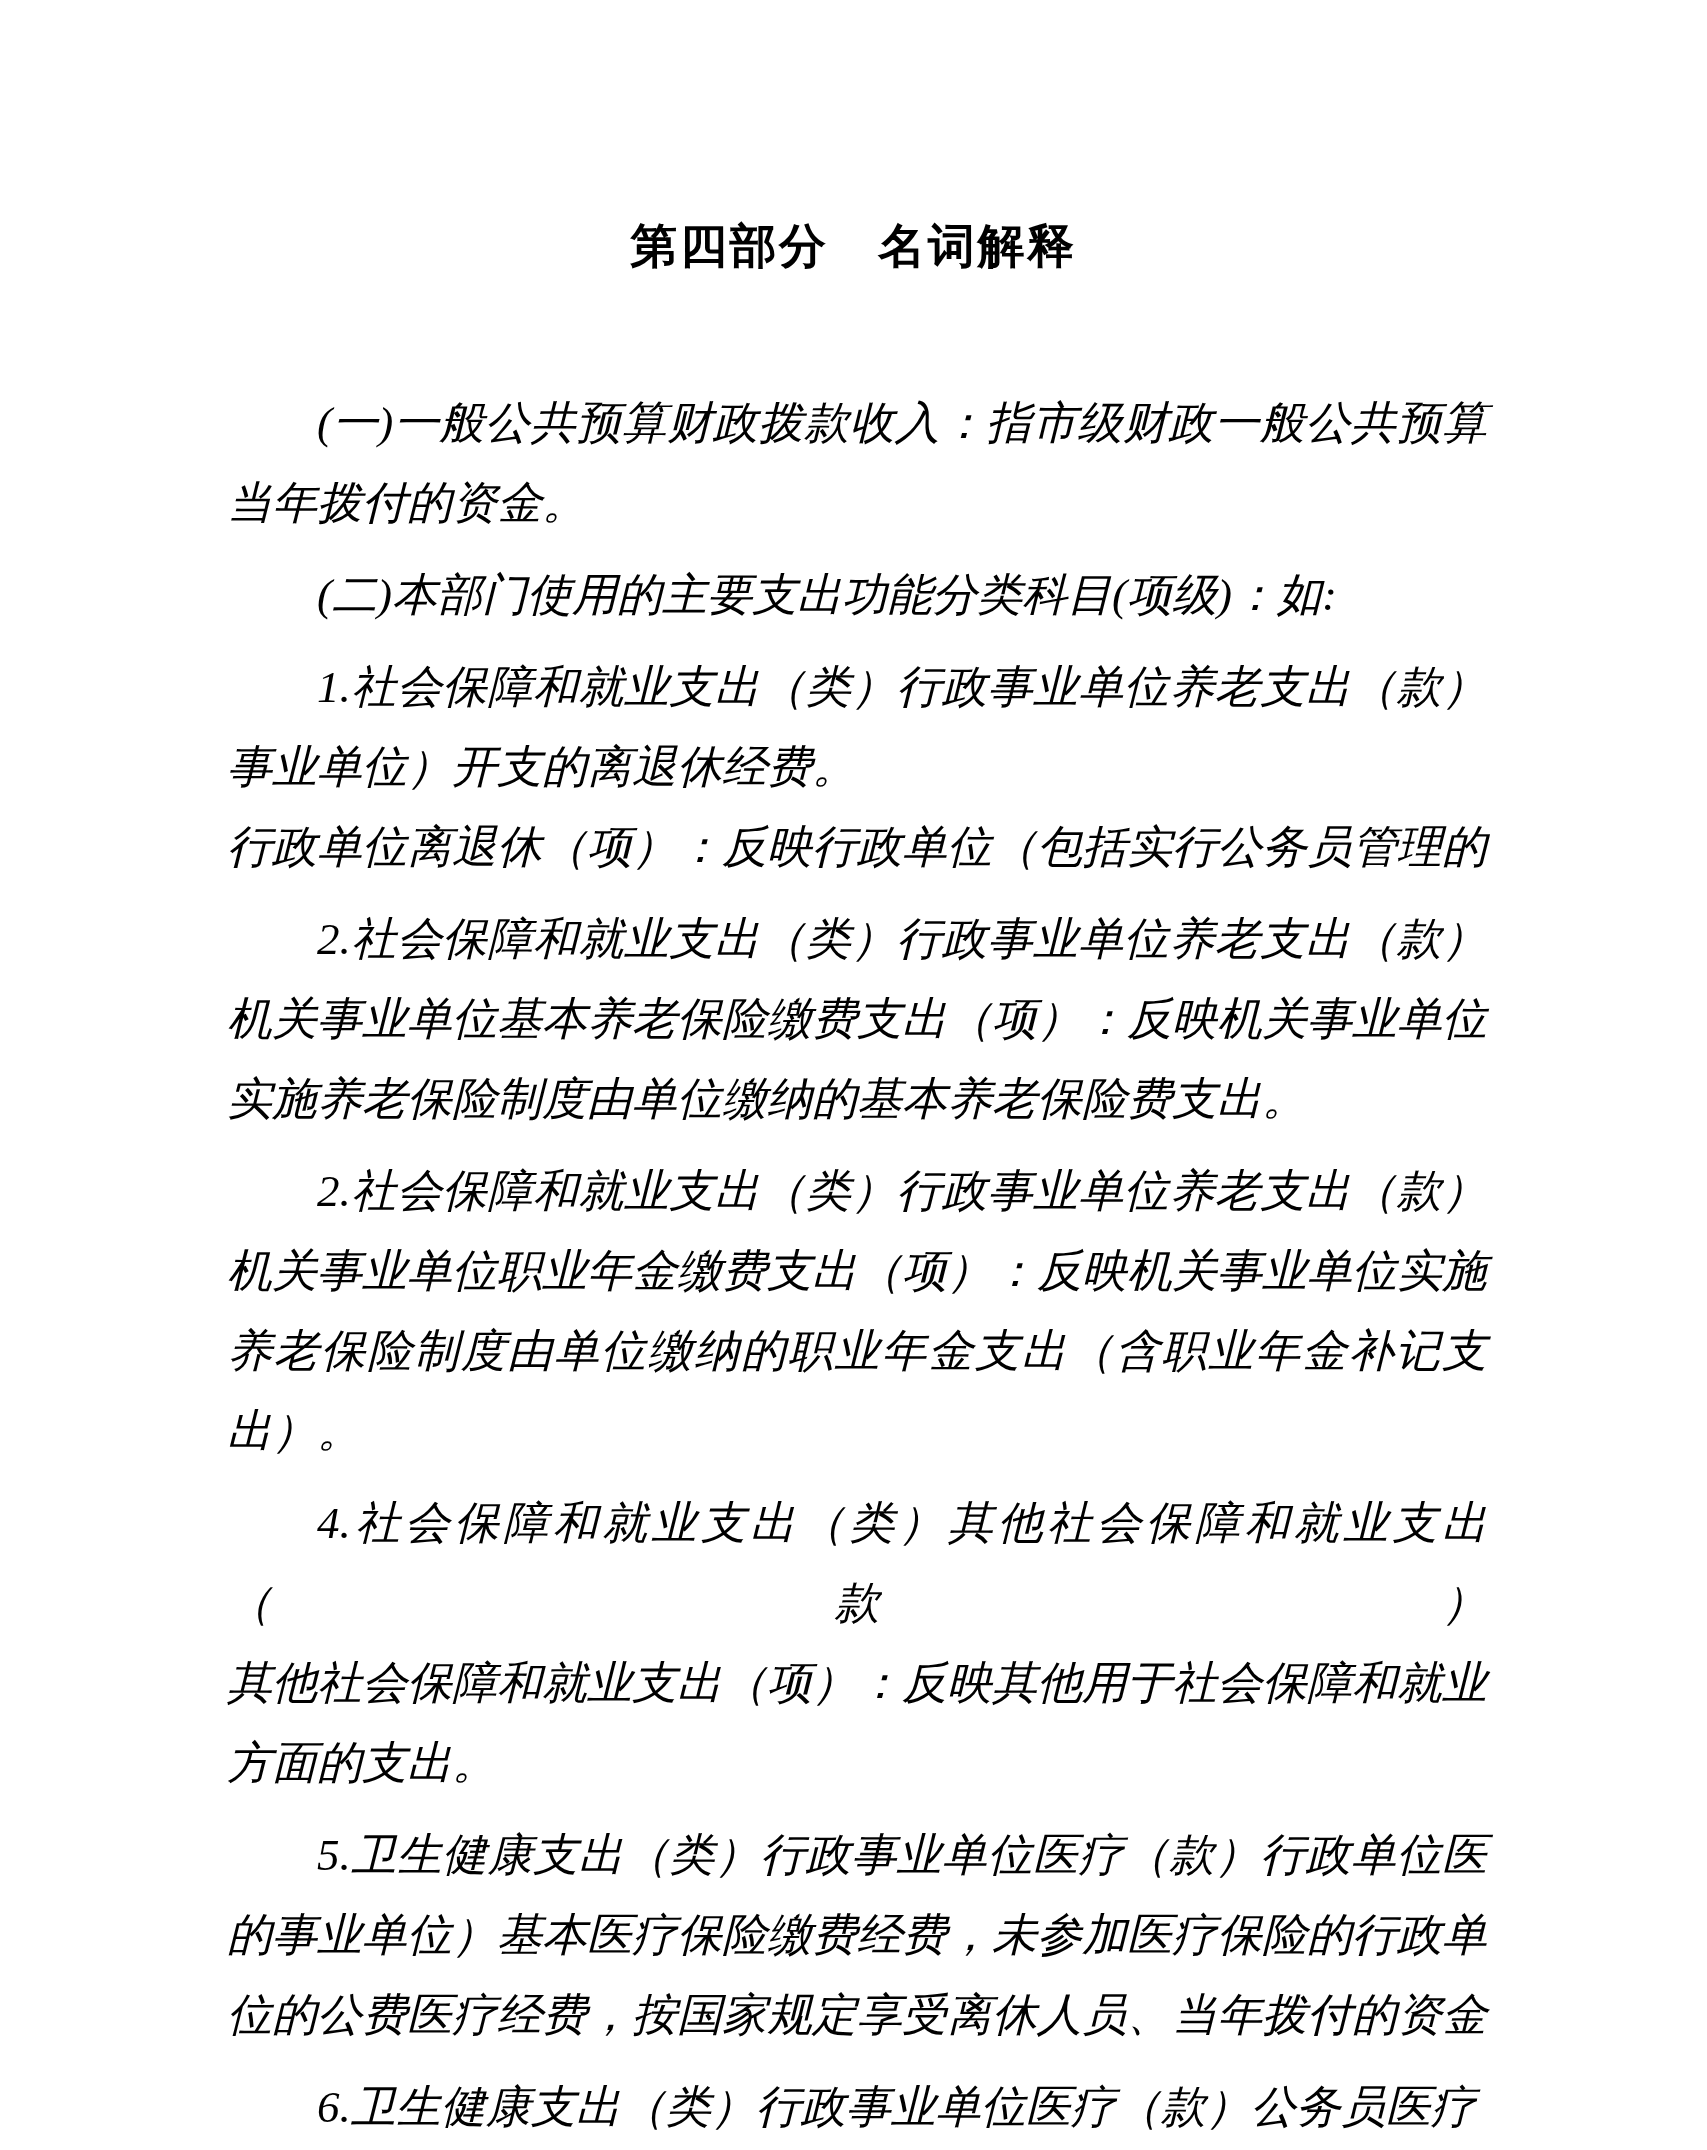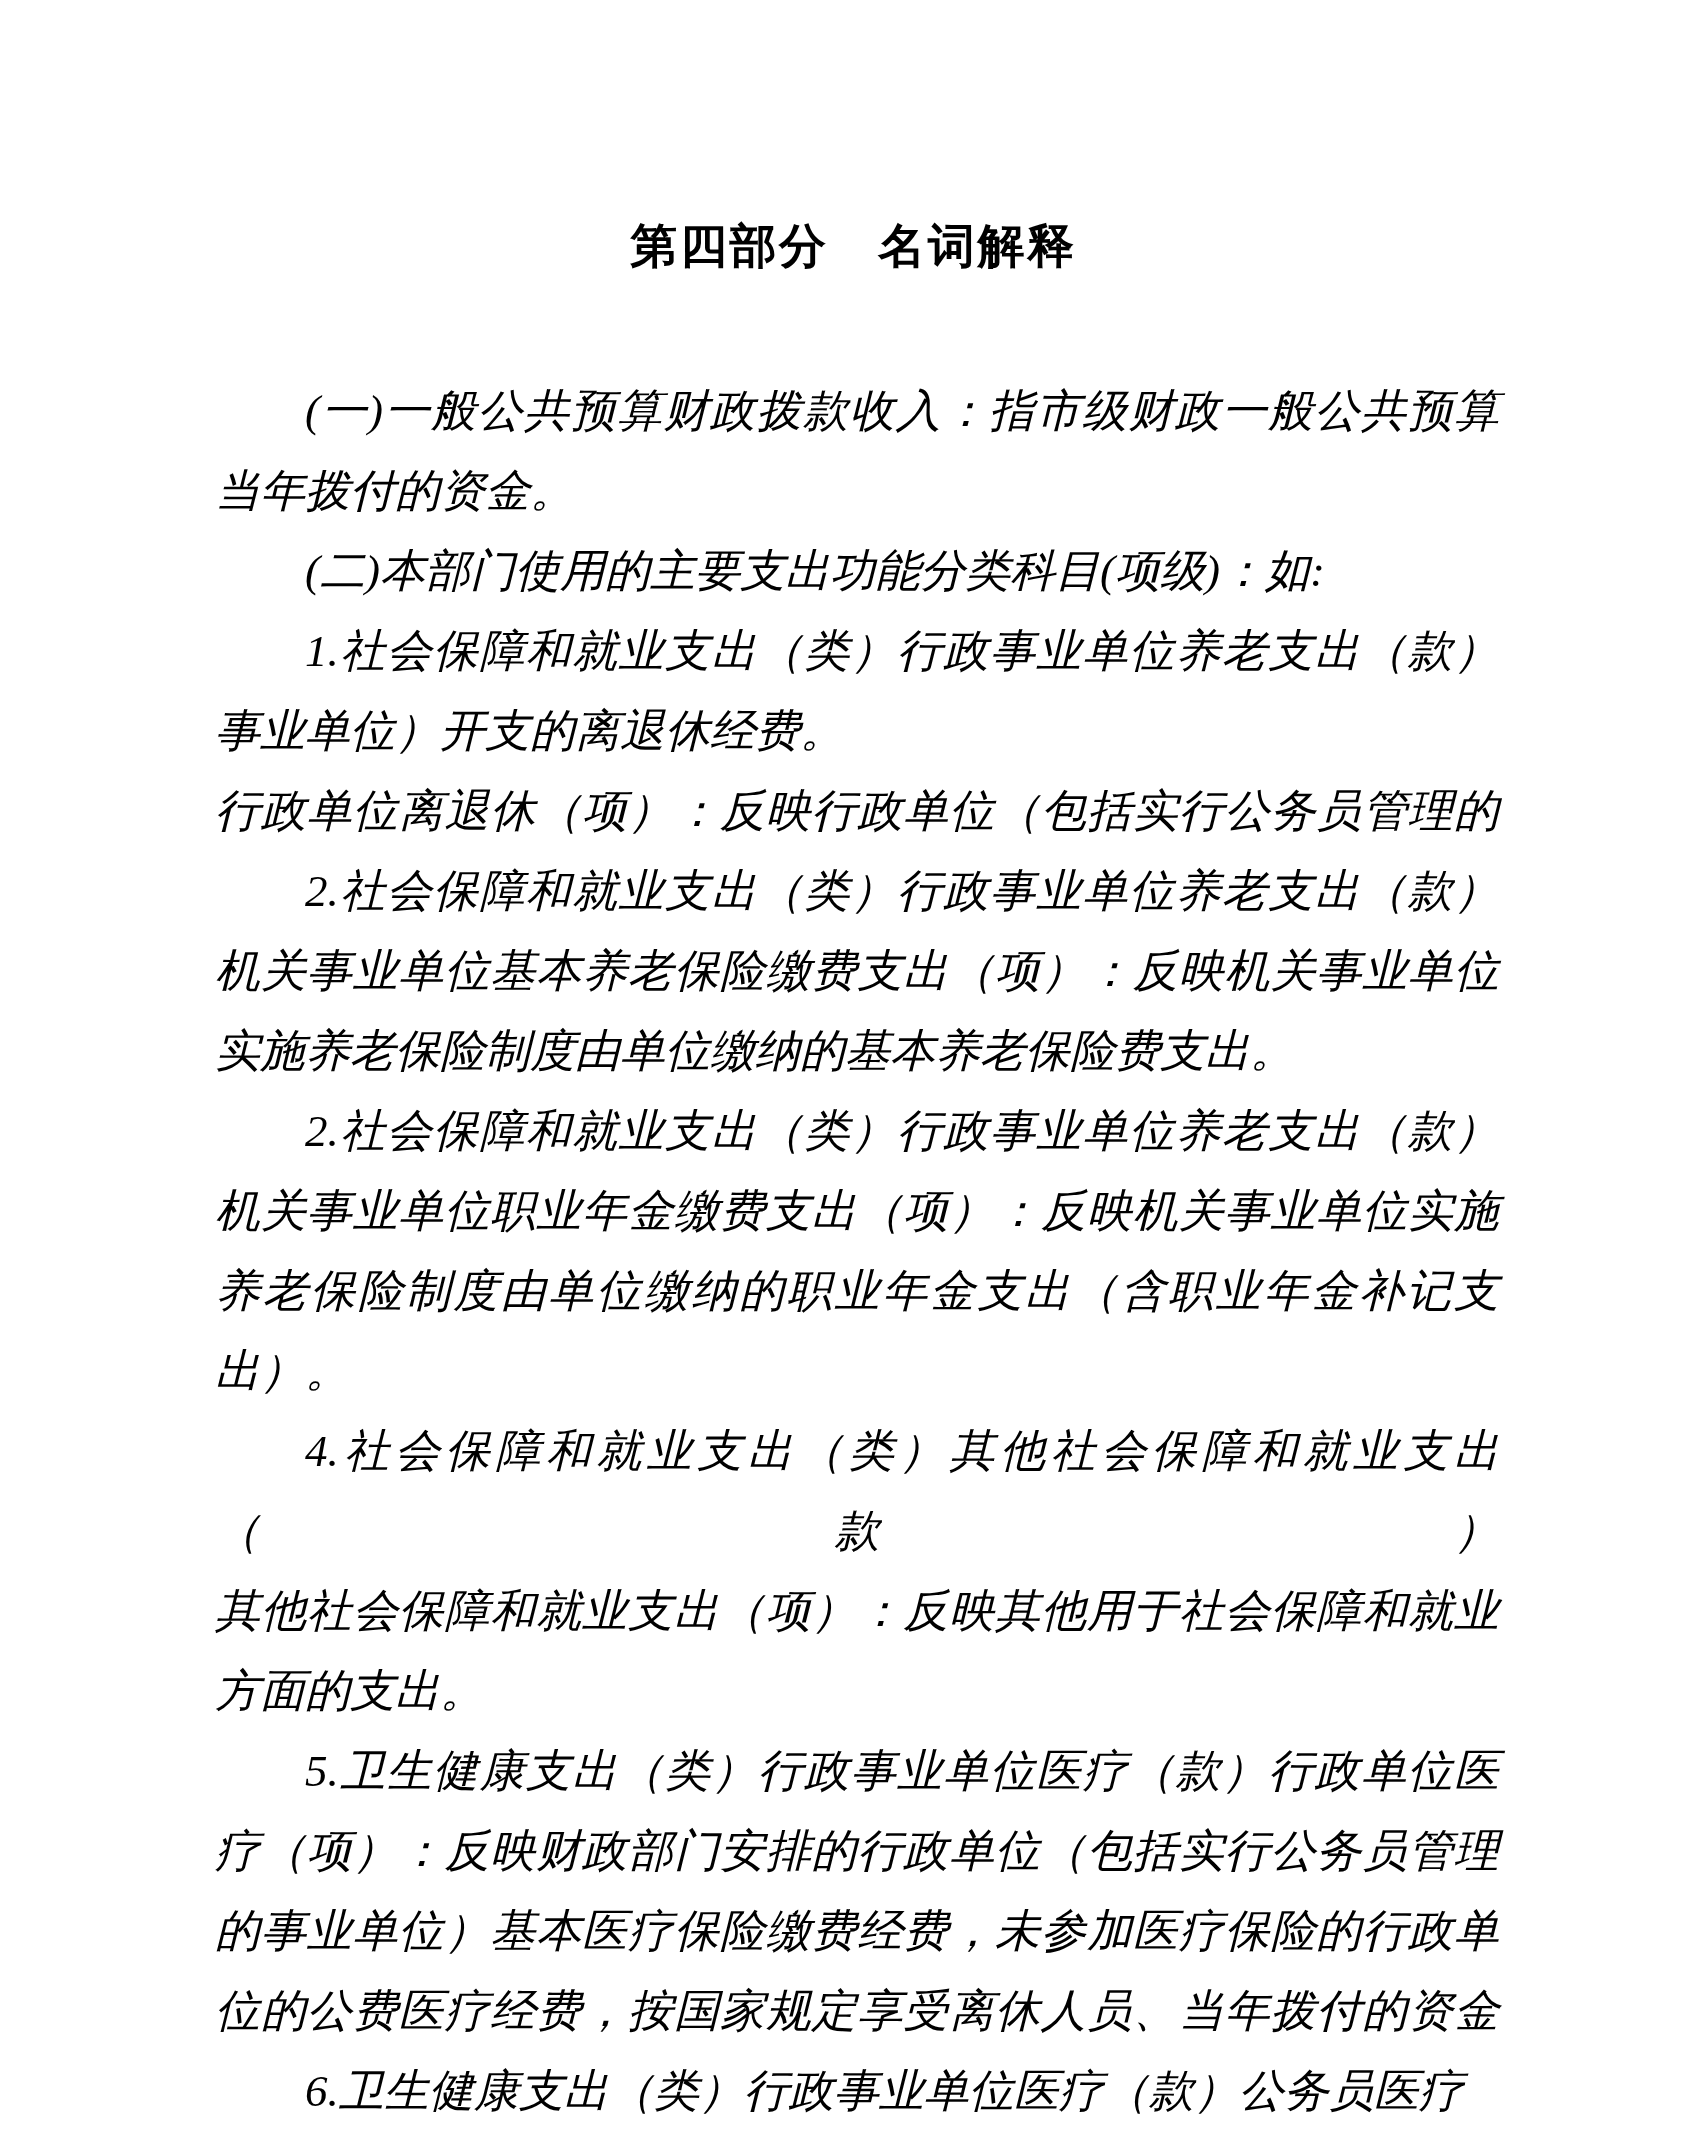--- a/index.html
+++ b/index.html
@@ -35,21 +35,21 @@
     position: absolute;
     left: 215px;
     top: 371px;
     width: 1284px;
     font-size: 45px;
     line-height: 80px;
     font-style: italic;
     color: #000000;
   }
   .para {
-    margin: 0;
+    margin: 12px;
     padding: 0;
   }
   .text-line {
     min-height: 80px;
   }
   
   .text-line.fill {
     text-align: justify;
     text-align-last: justify;
   }
@@ -87,21 +87,20 @@
         <div class="text-line fill">养老保险制度由单位缴纳的职业年金支出（含职业年金补记支</div>
         <div class="text-line">出）。</div>
       </div>
       <div class="para">
         <div class="text-line indent fill">4.社会保障和就业支出（类）其他社会保障和就业支出（款）</div>
         <div class="text-line fill">其他社会保障和就业支出（项）：反映其他用于社会保障和就业</div>
         <div class="text-line">方面的支出。</div>
       </div>
       <div class="para">
         <div class="text-line indent fill">5.卫生健康支出（类）行政事业单位医疗（款）行政单位医</div>
-        <div class="text-line fill">疗（项）：反映财政部门安排的行政单位（包括实行公务员管理</div>
         <div class="text-line fill">的事业单位）基本医疗保险缴费经费，未参加医疗保险的行政单</div>
         <div class="text-line fill">位的公费医疗经费，按国家规定享受离休人员、当年拨付的资金</div>
       </div>
       <div class="para">
         <div class="text-line indent">6.卫生健康支出（类）行政事业单位医疗（款）公务员医疗</div>
       </div>
     </div>
 </div>
 
 

